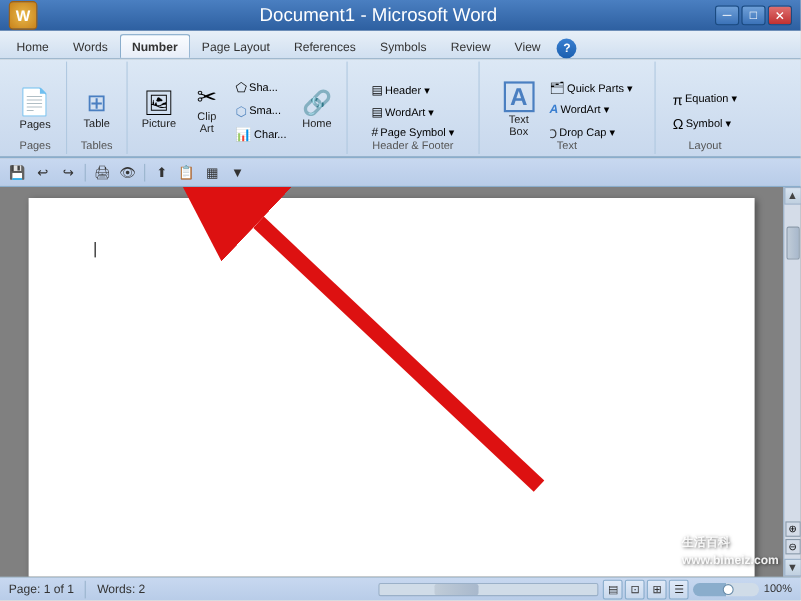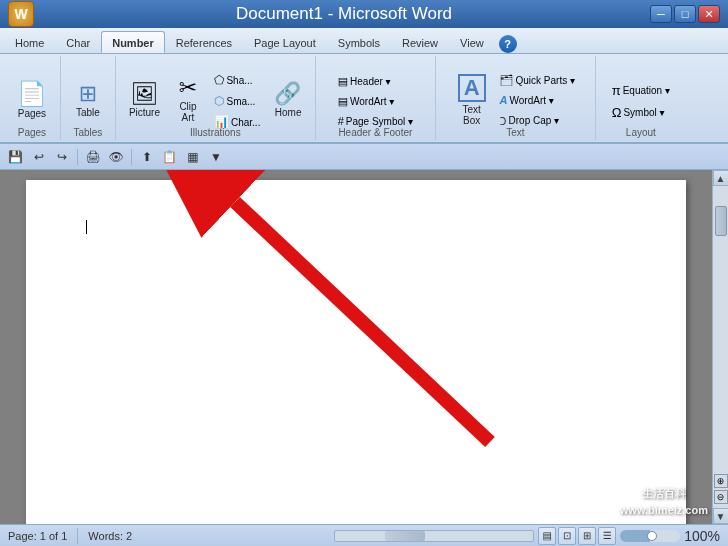--- a/index.html
+++ b/index.html
@@ -307,24 +307,24 @@
   <span class="title-bar-title">Document1 - Microsoft Word</span>
   <div class="title-bar-controls">
     <div class="title-btn">─</div>
     <div class="title-btn">□</div>
     <div class="title-btn close">✕</div>
   </div>
 </div>
 
 <div class="menu-bar">
   <div class="menu-tab">Home</div>
-  <div class="menu-tab">Char</div>
+  <div class="menu-tab">Words</div>
   <div class="menu-tab active">Number</div>
+  <div class="menu-tab">Page Layout</div>
   <div class="menu-tab">References</div>
-  <div class="menu-tab">Page Layout</div>
   <div class="menu-tab">Symbols</div>
   <div class="menu-tab">Review</div>
   <div class="menu-tab">View</div>
   <div class="help-btn">?</div>
 </div>
 
 <div class="ribbon">
 
   <div class="ribbon-group" style="min-width:55px;">
     <div class="ribbon-items">
@@ -368,21 +368,20 @@
         <div class="ribbon-btn-small">
           <span style="font-size:12px;color:#d06030;">📊</span>
           <span>Char...</span>
         </div>
       </div>
       <div class="ribbon-btn-large">
         <span class="icon" style="font-size:22px;">🔗</span>
         <span class="label">Home</span>
       </div>
     </div>
-    <span class="ribbon-group-label">Illustrations</span>
   </div>
 
   <div class="ribbon-group" style="min-width:120px;">
     <div class="ribbon-items">
       <div class="ribbon-col">
         <div class="ribbon-btn-small">
           <span style="font-size:11px;">▤</span>
           <span>Header ▾</span>
         </div>
         <div class="ribbon-btn-small">
@@ -496,20 +495,20 @@
     </div>
     <div class="view-btns">
       <div class="view-btn">▤</div>
       <div class="view-btn">⊡</div>
       <div class="view-btn">⊞</div>
       <div class="view-btn">☰</div>
     </div>
     <div class="zoom-slider">
       <div class="zoom-thumb"></div>
     </div>
-    <span style="font-size:14px;">100%</span>
-  </div>
-</div>
-
-<div class="watermark" style="position:fixed;bottom:28px;right:20px;font-size:11px;color:rgba(255,255,255,0.9);font-weight:bold;text-shadow:1px 1px 3px rgba(0,0,0,0.6);text-align:center;line-height:1.5;z-index:100;">
+    <span style="font-size:10px;">100%</span>
+  </div>
+</div>
+
+<div class="watermark" style="position:fixed;bottom:28px;right:20px;font-size:11px;color:rgba(255,255,255,0.9);font-weight:bold;text-shadow:1px 1px 3px rgba(0,0,0,0.6);text-align:left;line-height:1.5;z-index:100;">
   <span>生活百科</span><br>
   <span>www.bimeiz.com</span>
 </div>
 
 </body></html>

